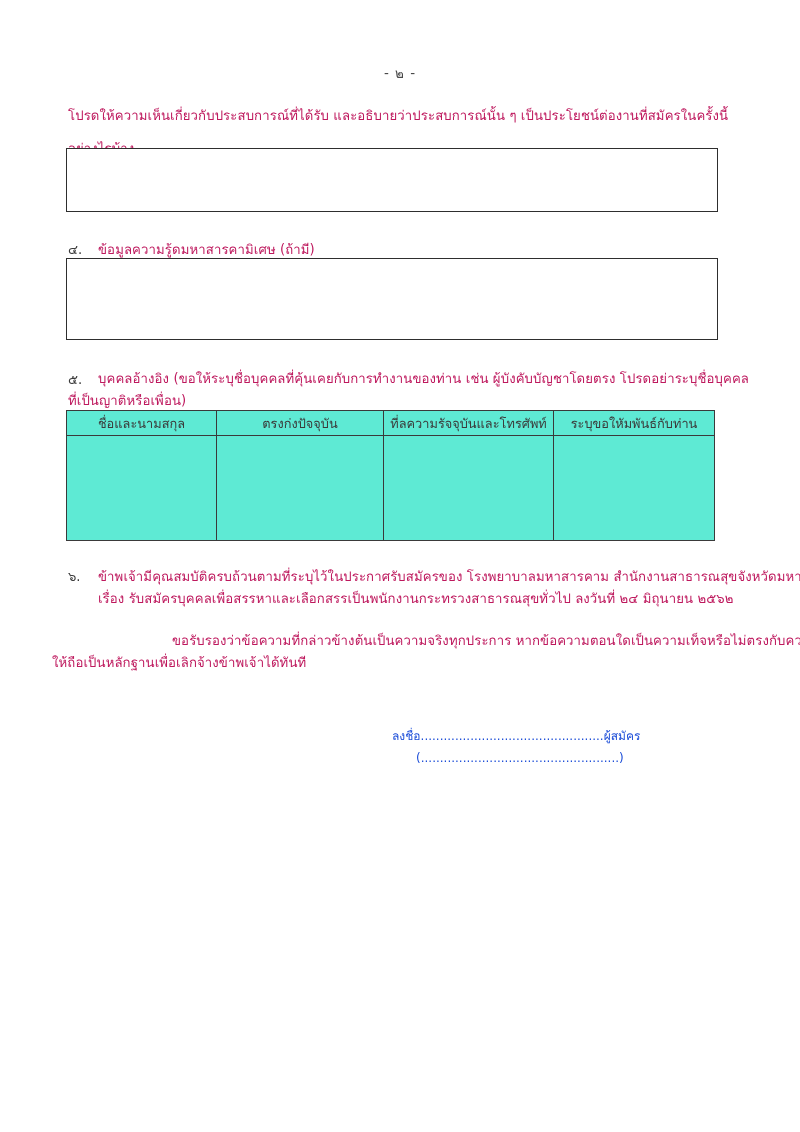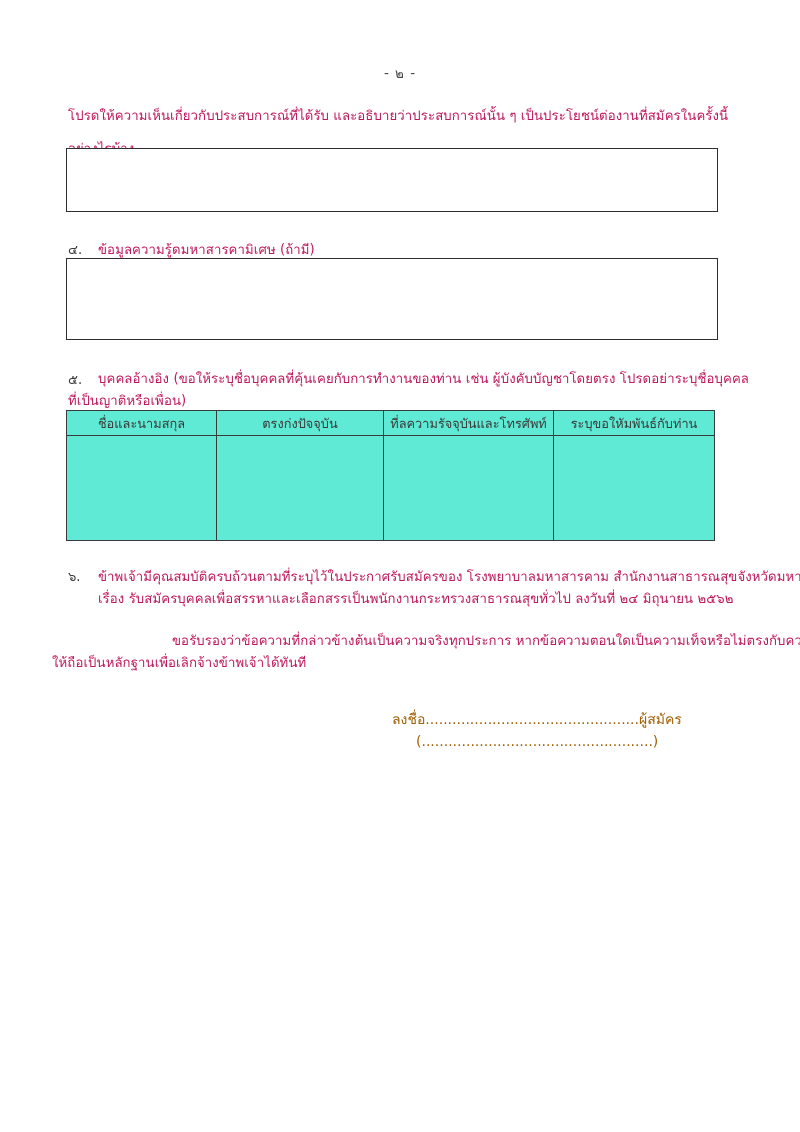--- a/index.html
+++ b/index.html
@@ -64,24 +64,25 @@
     font-size: 12.8px;
     text-align: center;
     padding: 0;
     vertical-align: middle;
   }
   .ref-table th { height: 24px; }
   .ref-table td { height: 104px; }
   
   .sig-line {
     position: absolute;
-    color: #a16207;
-    font-size: 14px;
+    color: #1d4ed8;
+    font-size: 12px;
     line-height: 22px;
     white-space: pre;
+    margin-top: 17px;
   }
 </style>
 </head>
 <body>
 
 <div class="page">
 
   <div class="page-num">- ๒ -</div>
 
   <div class="txt" style="left:68px; top:105px;">โปรดให้ความเห็นเกี่ยวกับประสบการณ์ที่ได้รับ และอธิบายว่าประสบการณ์นั้น ๆ เป็นประโยชน์ต่องานที่สมัครในครั้งนี้</div>

